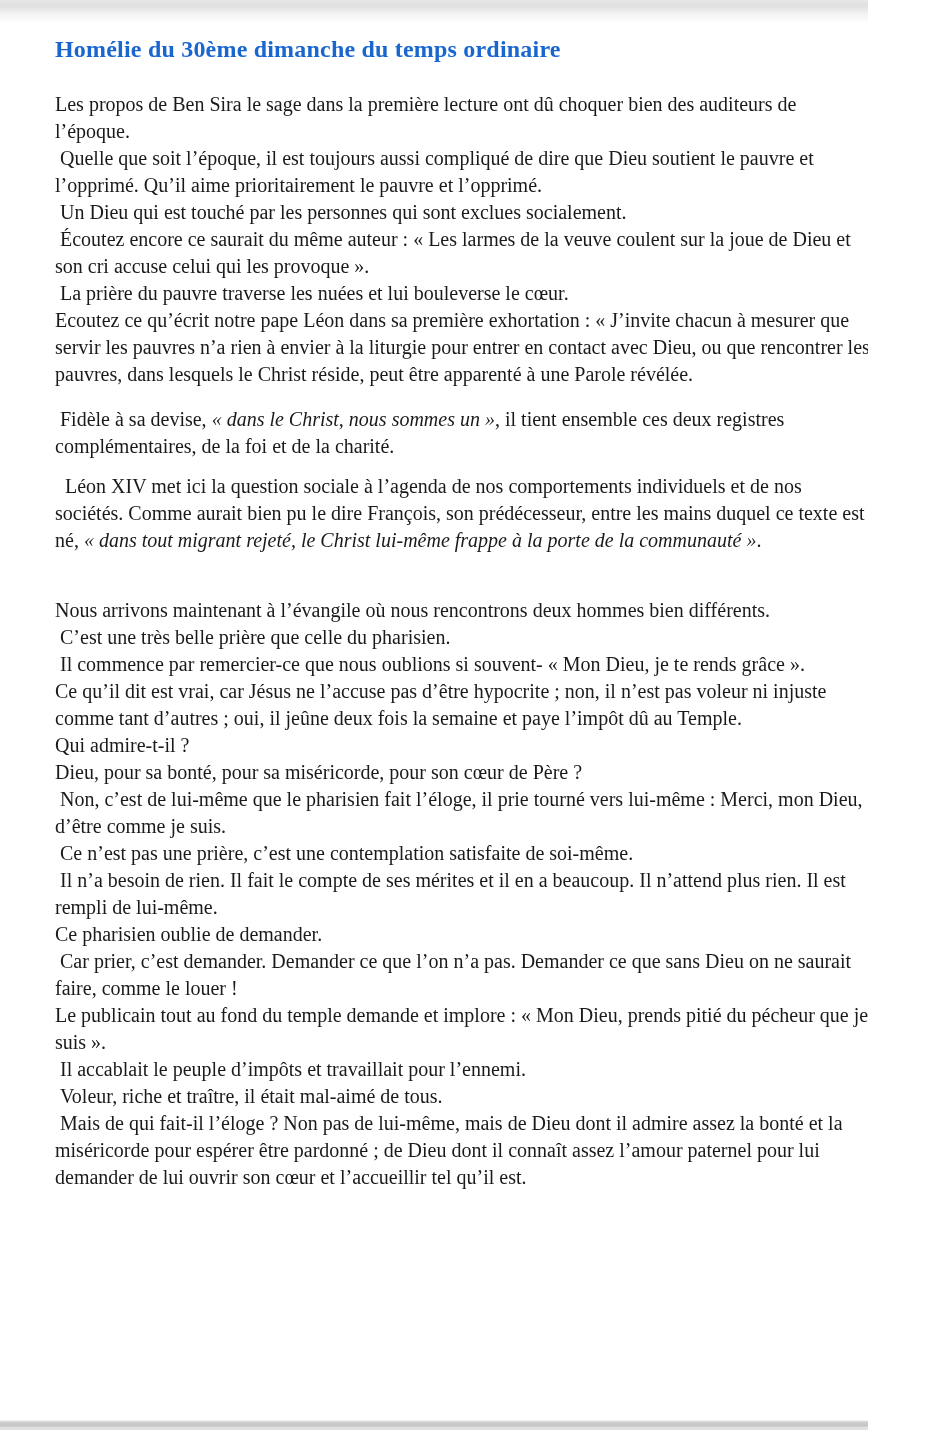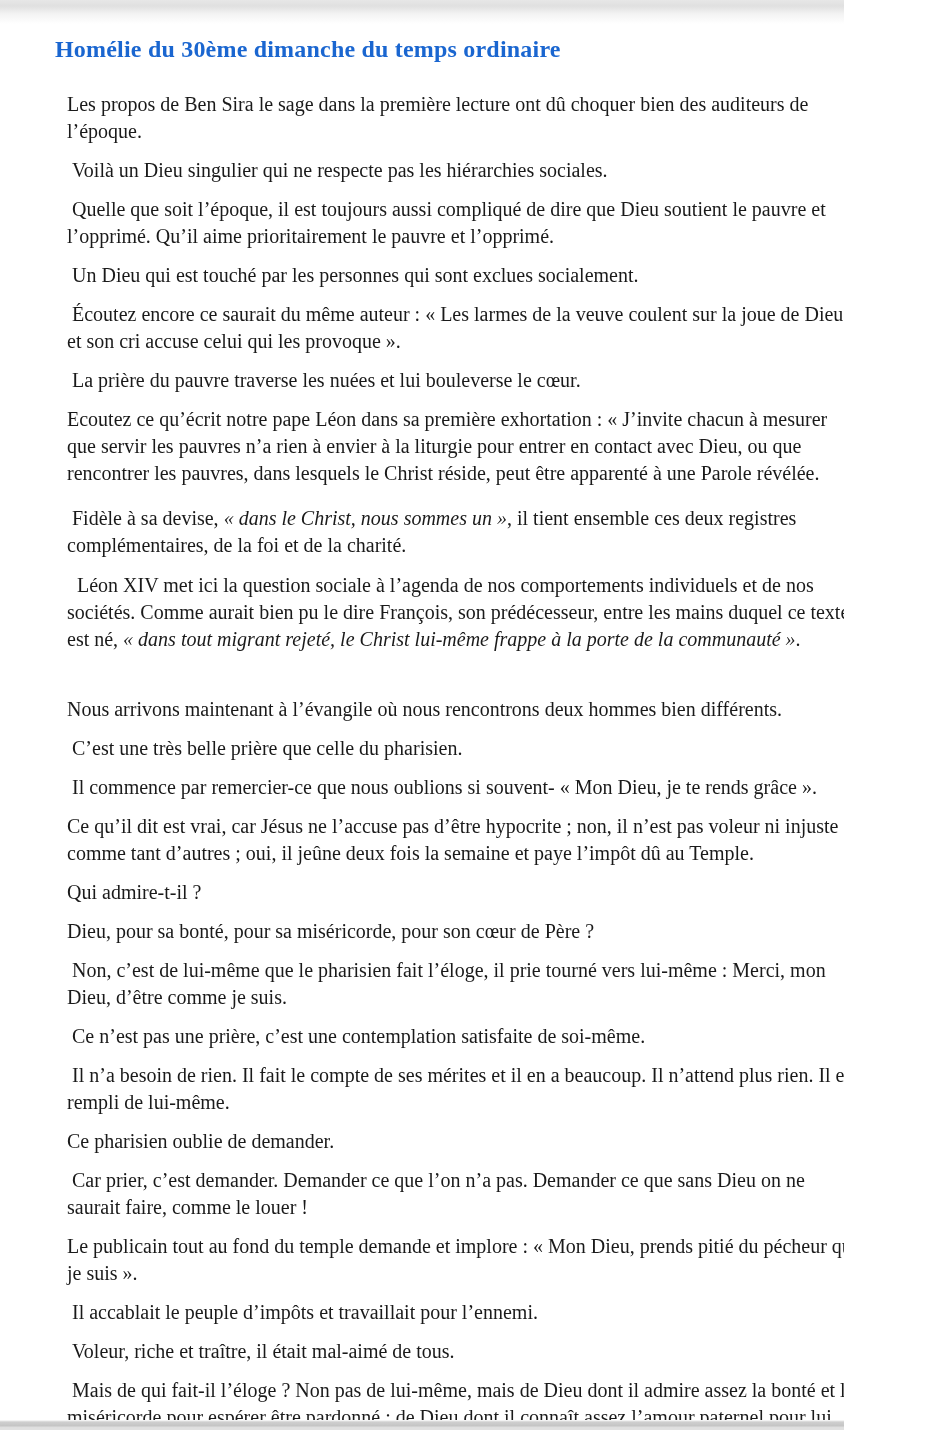--- a/index.html
+++ b/index.html
@@ -3,20 +3,21 @@
 <meta charset="utf-8">
 <style>
   html, body { margin: 0; padding: 0; background: #ffffff; }
   .page {
     position: relative;
     width: 844px;
     height: 1430px;
     background: #ffffff;
     overflow: hidden;
     font-family: "Liberation Serif", "DejaVu Serif", serif;
+    padding-left: 24px;
   }
   .top-strip {
     position: absolute;
     top: 0; left: 0; right: 0;
     height: 24px;
     background: linear-gradient(180deg, #e7e7e7 0px, #e0e0e0 6px, #f3f3f3 14px, #ffffff 24px);
   }
   .bottom-strip {
     position: absolute;
     bottom: 0; left: 0; right: 0;
@@ -31,42 +32,41 @@
   }
   .doc-title {
     margin: 0;
     font-size: 24px;
     line-height: 30px;
     font-weight: bold;
     letter-spacing: 0.2px;
   }
   .doc-body { margin-top: 27px; }
   .doc-body p {
-    margin: 12px;
+    margin: 0;
     font-size: 20px;
     line-height: 27px;
     color: #1a1a1a;
     white-space: pre-wrap;
     text-align: left;
   }
   .doc-body .italic { font-style: italic; }
   .section { margin: 0; }
 </style>
 </head>
 <body>
 
 <div class="page">
   <div class="top-strip"></div>
 
   <div class="content">
     <h1 class="doc-title" style="color: rgb(26, 102, 208);">Homélie du 30ème dimanche du temps ordinaire</h1>
     <div class="doc-body" id="doc-body">
         <div class="section" style="margin-top: 0px;">
           <p><span>Les propos de Ben Sira le sage dans la première lecture ont dû choquer bien des auditeurs de l’époque.</span></p>
-          <p><span> Voilà un Dieu singulier qui ne respecte pas les hiérarchies sociales.</span></p>
           <p><span> Quelle que soit l’époque, il est toujours aussi compliqué de dire que Dieu soutient le pauvre et l’opprimé. Qu’il aime prioritairement le pauvre et l’opprimé.</span></p>
           <p><span> Un Dieu qui est touché par les personnes qui sont exclues socialement.</span></p>
           <p><span> Écoutez encore ce saurait du même auteur : « Les larmes de la veuve coulent sur la joue de Dieu et son cri accuse celui qui les provoque ».</span></p>
           <p><span> La prière du pauvre traverse les nuées et lui bouleverse le cœur.</span></p>
           <p><span>Ecoutez ce qu’écrit notre pape Léon dans sa première exhortation : « J’invite chacun à mesurer que servir les pauvres n’a rien à envier à la liturgie pour entrer en contact avec Dieu, ou que rencontrer les pauvres, dans lesquels le Christ réside, peut être apparenté à une Parole révélée.</span></p>
         </div>
         <div class="section" style="margin-top: 18px;">
           <p><span> Fidèle à sa devise, </span><span class="italic">« dans le Christ, nous sommes un »</span><span>, il tient ensemble ces deux registres complémentaires, de la foi et de la charité.</span></p>
         </div>
         <div class="section" style="margin-top: 13px;">

